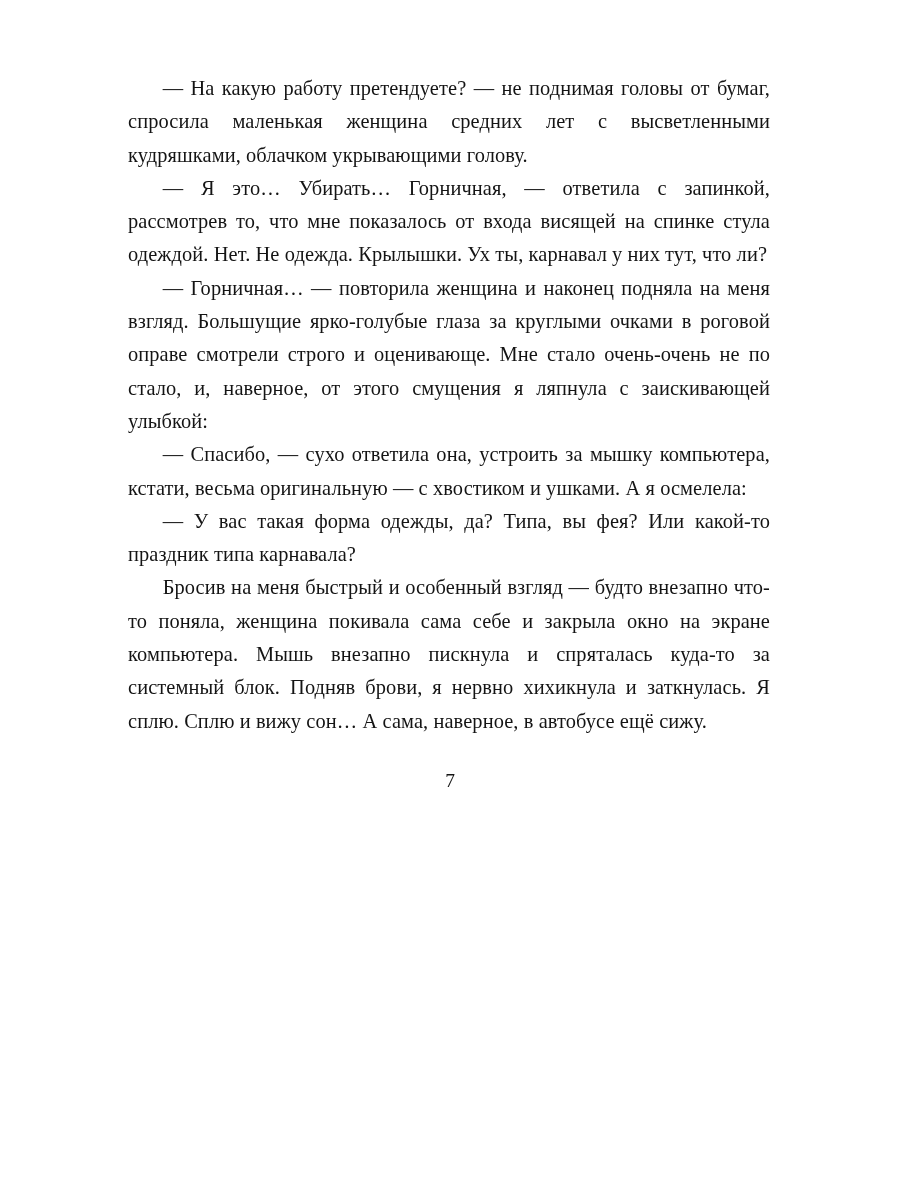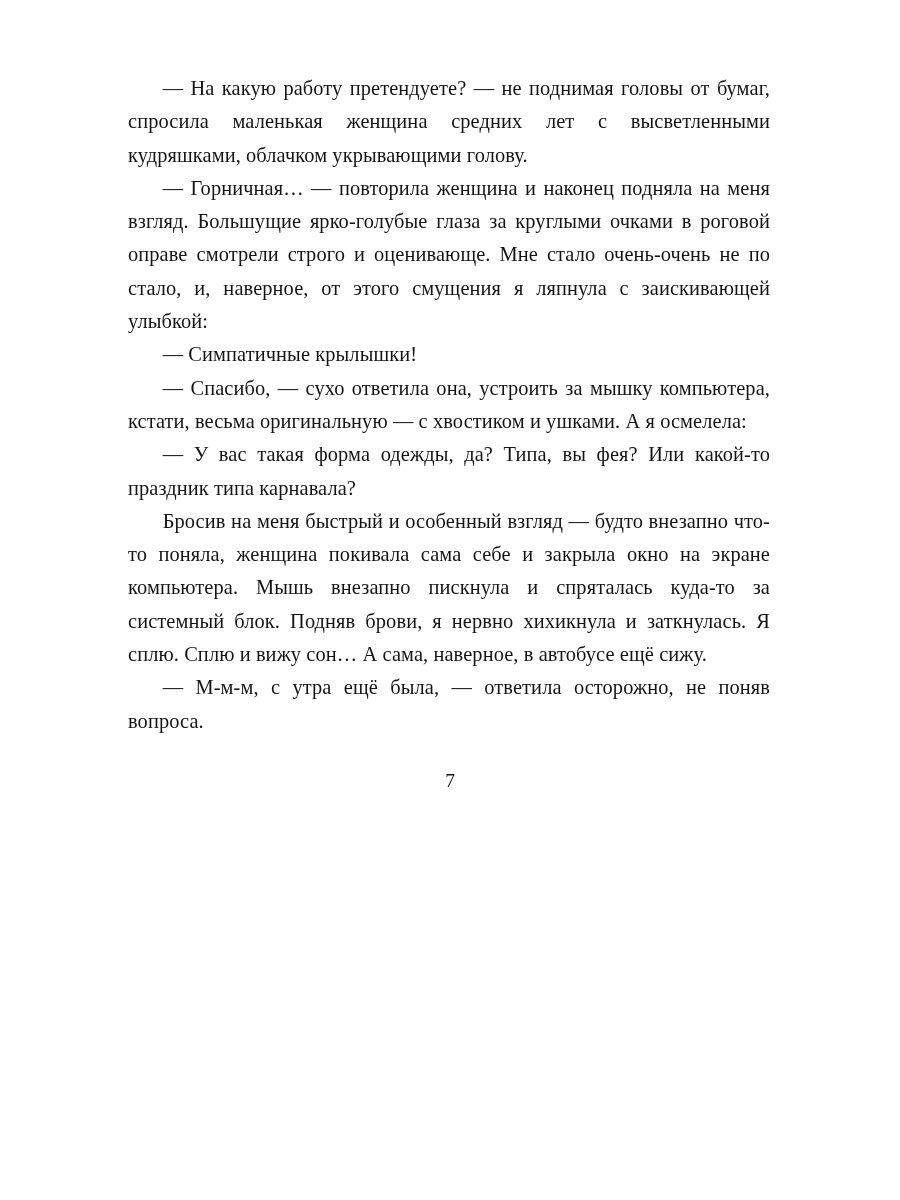--- a/index.html
+++ b/index.html
@@ -48,21 +48,20 @@
     color: #141414;
     font-family: "Liberation Serif", "DejaVu Serif", serif;
   }
 </style>
 </head>
 <body>
 
 <div class="page">
   <div class="body-text">
     <p>— На какую работу претендуете? — не поднимая головы от бумаг, спросила маленькая женщина средних лет с высветленными кудряшками, облачком укрывающими голову.</p>
+    <p>— Я это… Убирать… Горничная, — ответила с запинкой, рассмотрев то, что мне показалось от входа висящей на спинке стула одеждой. Нет. Не одежда. Крылышки. Ух ты, карнавал у них тут, что ли?</p>
     <p>— Горничная… — повторила женщина и наконец подняла на меня взгляд. Большущие ярко-голубые глаза за круглыми очками в роговой оправе смотрели строго и оценивающе. Мне стало очень-очень не по стало, и, наверное, от этого смущения я ляпнула с заискивающей улыбкой:</p>
-    <p>— Симпатичные крылышки!</p>
     <p>— Спасибо, — сухо ответила она, устроить за мышку компьютера, кстати, весьма оригинальную — с хвостиком и ушками. А я осмелела:</p>
     <p>— У вас такая форма одежды, да? Типа, вы фея? Или какой-то праздник типа карнавала?</p>
     <p>Бросив на меня быстрый и особенный взгляд — будто внезапно что-то поняла, женщина покивала сама себе и закрыла окно на экране компьютера. Мышь внезапно пискнула и спряталась куда-то за системный блок. Подняв брови, я нервно хихикнула и заткнулась. Я сплю. Сплю и вижу сон… А сама, наверное, в автобусе ещё сижу.</p>
-    <p>— М-м-м, с утра ещё была, — ответила осторожно, не поняв вопроса.</p>
   </div>
   <div class="page-number">7</div>
 </div>
 
 </body></html>

